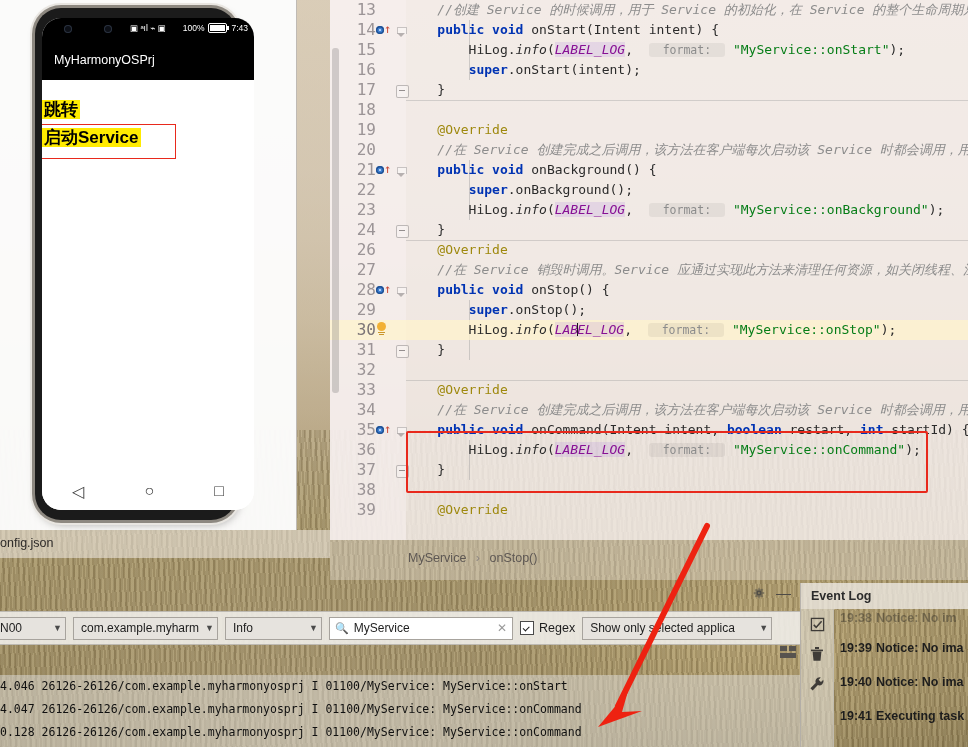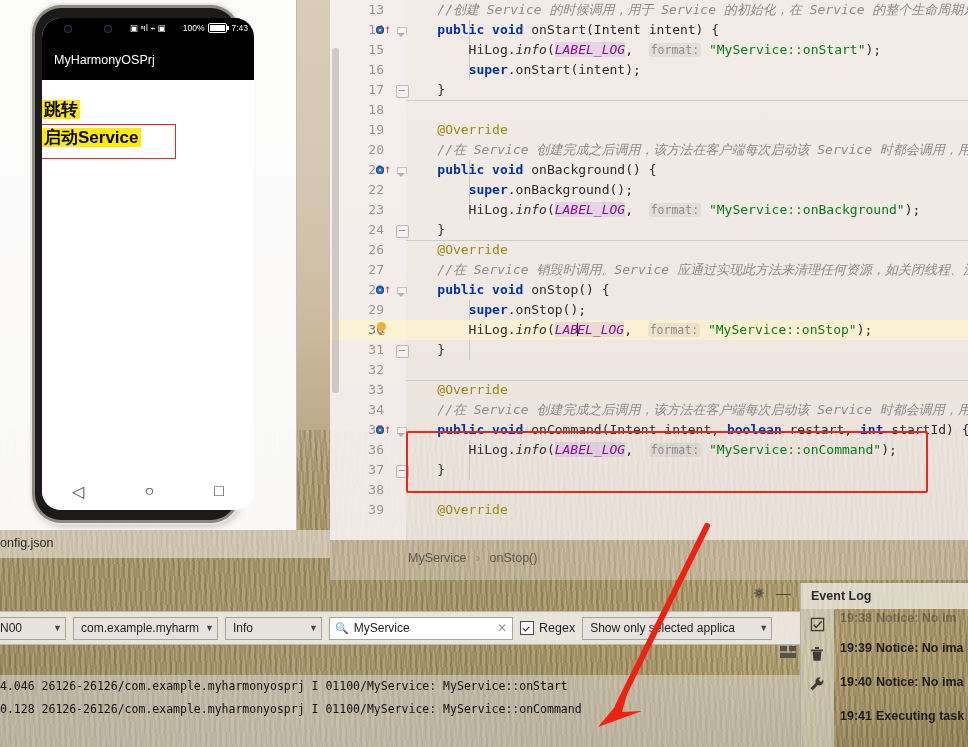--- a/index.html
+++ b/index.html
@@ -37,22 +37,22 @@
     overflow:hidden;
   }
   #editor .gutter{
     position:absolute;left:0;top:0;width:76px;height:100%;
     background:rgba(247,240,241,.55);
   }
   #editor .codearea{position:absolute;left:0;top:0;right:0;bottom:0;}
 
   .cl{position:relative;height:20px;line-height:20px;white-space:pre;
       font-family:"DejaVu Sans Mono","Liberation Mono",monospace;font-size:13px;}
-  .cl .ln{position:absolute;left:16px;width:38px;text-align:right;color:#9b9496;
-      font-family:"DejaVu Sans Mono","Liberation Mono",monospace;font-size:13px;}
+  .cl .ln{position:absolute;left:8px;width:38px;text-align:right;color:#9b9496;
+      font-family:"DejaVu Sans Mono","Liberation Mono",monospace;font-size:16px;}
   .cl .txt{position:absolute;left:76px;right:0;color:#2b2b2b;}
   .cl.hl{background:rgba(255,244,204,.72);}
   .cl.hl .ln{color:#7b7476;}
 
   
   .ovr{position:absolute;left:46px;top:4px;width:12px;height:12px;}
   .ovr .dot{position:absolute;left:0;top:2px;width:8px;height:8px;border-radius:50%;
       background:#3b7fd4;box-shadow:inset 0 0 0 1.4px #1f4f8f;}
   .ovr .dot:after{content:"";position:absolute;left:2.6px;top:2.6px;width:2.8px;height:2.8px;border-radius:50%;background:#dde9f7;}
   .ovr .arr{position:absolute;left:8px;top:-1px;width:0;height:0;color:#c94b3a;font-size:12px;line-height:12px;}
@@ -69,21 +69,21 @@
   .bulb .s1{position:absolute;left:4px;top:9.5px;width:7px;height:1.4px;background:#c9962c;}
   .bulb .s2{position:absolute;left:5px;top:12px;width:5px;height:1.4px;background:#c9962c;}
 
   
   .kw{color:#0033b3;font-weight:bold;}
   .cmt{color:#8c8c8c;font-style:italic;}
   .ann{color:#9e880d;}
   .str{color:#067d17;}
   .fld{color:#871094;font-style:italic;background:rgba(164,120,220,.18);}
   .meth{color:#2b2b2b;font-style:italic;}
-  .hint{color:#8c8c8c;background:rgba(0,0,0,.055);border-radius:3px;padding:0 2px;font-size:11.5px;}
+  .hint{color:#8c8c8c;background:rgba(0,0,0,.055);border-radius:3px;padding:0 14px;font-size:11.5px;}
   .caretbar{display:inline-block;width:1px;height:13px;background:#1a1a1a;vertical-align:-2px;margin:0 -1px;}
 
   .indentguide{position:absolute;top:0;bottom:0;width:1px;background:rgba(160,160,160,.45);}
   .methodsep{position:absolute;left:76px;right:0;height:1px;background:rgba(150,150,150,.35);}
 
   
   #redbox{position:absolute;left:406px;top:431px;width:518px;height:58px;
     border:2px solid #e8291c;border-radius:2px;pointer-events:none;}
 
   
@@ -313,20 +313,21 @@
     <span>Regex</span>
   </div>
   <div class="combo" style="width:178px;">
     <span class="cap">Show only selected applica</span>
     <span class="chev">▼</span>
   </div>
 </div>
 
 <div id="logout">
     <div class="lrow">4.046 26126-26126/com.example.myharmonyosprj I 01100/MyService: MyService::onStart</div>
+    <div class="lrow">4.047 26126-26126/com.example.myharmonyosprj I 01100/MyService: MyService::onCommand</div>
     <div class="lrow">0.128 26126-26126/com.example.myharmonyosprj I 01100/MyService: MyService::onCommand</div>
   </div>
 
 <div id="toolicons">
   <svg width="16" height="13" viewBox="0 0 16 13">
     <rect x="0" y="0" width="7" height="5" fill="#57534e"></rect>
     <rect x="9" y="0" width="7" height="5" fill="#57534e"></rect>
     <rect x="0" y="7" width="16" height="5" fill="#57534e"></rect>
   </svg>
 </div>

